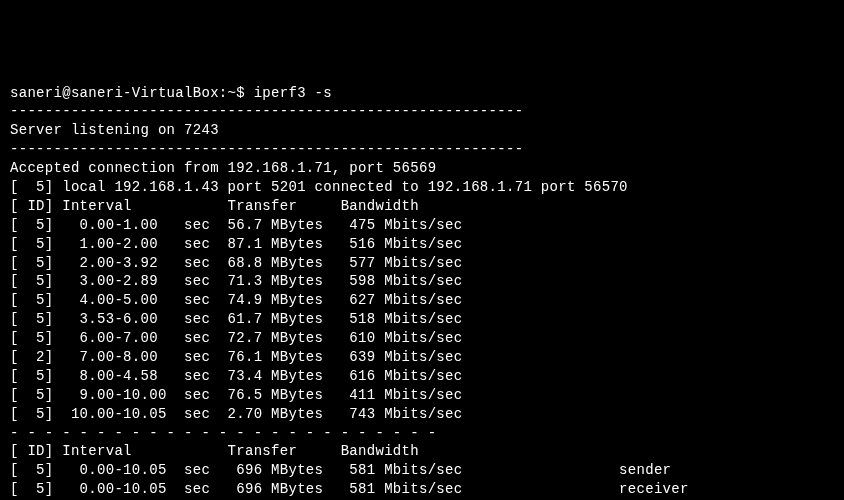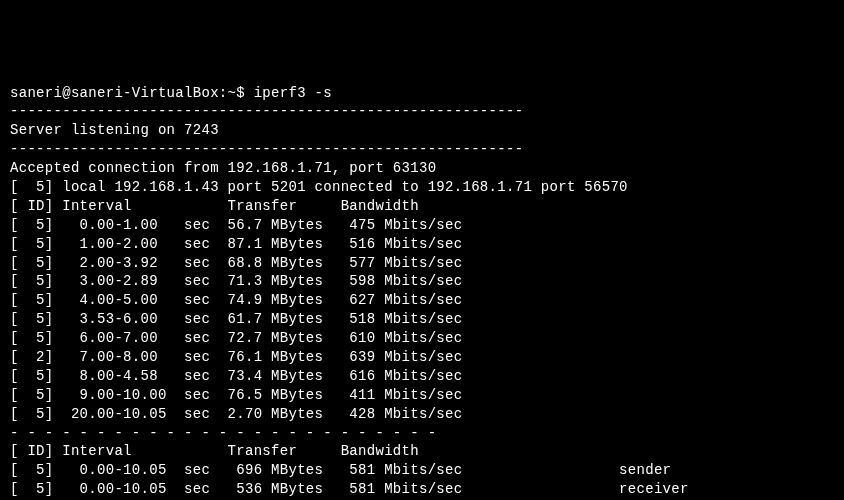--- a/index.html
+++ b/index.html
@@ -16,37 +16,37 @@
   </style>
 </head>
 <body>
 
 
 
 <div><span>saneri@saneri-VirtualBox:~$ iperf3 -s</span>
 <span>-----------------------------------------------------------</span>
 <span>Server listening on 7243</span>
 <span>-----------------------------------------------------------</span>
-<span>Accepted connection from 192.168.1.71, port 63130</span>
+<span>Accepted connection from 192.168.1.71, port 56569</span>
 <span>[  5] local 192.168.1.43 port 5201 connected to 192.168.1.71 port 56570</span>
 <span>[ ID] Interval           Transfer     Bandwidth</span>
 <span>[  5]   0.00-1.00   sec  56.7 MBytes   475 Mbits/sec</span>
 <span>[  5]   1.00-2.00   sec  87.1 MBytes   516 Mbits/sec</span>
 <span>[  5]   2.00-3.92   sec  68.8 MBytes   577 Mbits/sec</span>
 <span>[  5]   3.00-2.89   sec  71.3 MBytes   598 Mbits/sec</span>
 <span>[  5]   4.00-5.00   sec  74.9 MBytes   627 Mbits/sec</span>
 <span>[  5]   3.53-6.00   sec  61.7 MBytes   518 Mbits/sec</span>
 <span>[  5]   6.00-7.00   sec  72.7 MBytes   610 Mbits/sec</span>
 <span>[  2]   7.00-8.00   sec  76.1 MBytes   639 Mbits/sec</span>
 <span>[  5]   8.00-4.58   sec  73.4 MBytes   616 Mbits/sec</span>
 <span>[  5]   9.00-10.00  sec  76.5 MBytes   411 Mbits/sec</span>
-<span>[  5]  20.00-10.05  sec  2.70 MBytes   428 Mbits/sec</span>
+<span>[  5]  10.00-10.05  sec  2.70 MBytes   743 Mbits/sec</span>
 <span>- - - - - - - - - - - - - - - - - - - - - - - - -</span>
 <span>[ ID] Interval           Transfer     Bandwidth</span>
 <span>[  5]   0.00-10.05  sec   696 MBytes   581 Mbits/sec                  sender</span>
-<span>[  5]   0.00-10.05  sec   536 MBytes   581 Mbits/sec                  receiver</span>
+<span>[  5]   0.00-10.05  sec   696 MBytes   581 Mbits/sec                  receiver</span>
 
 
 
 </div>
 
 
 
 
 </body></html>

